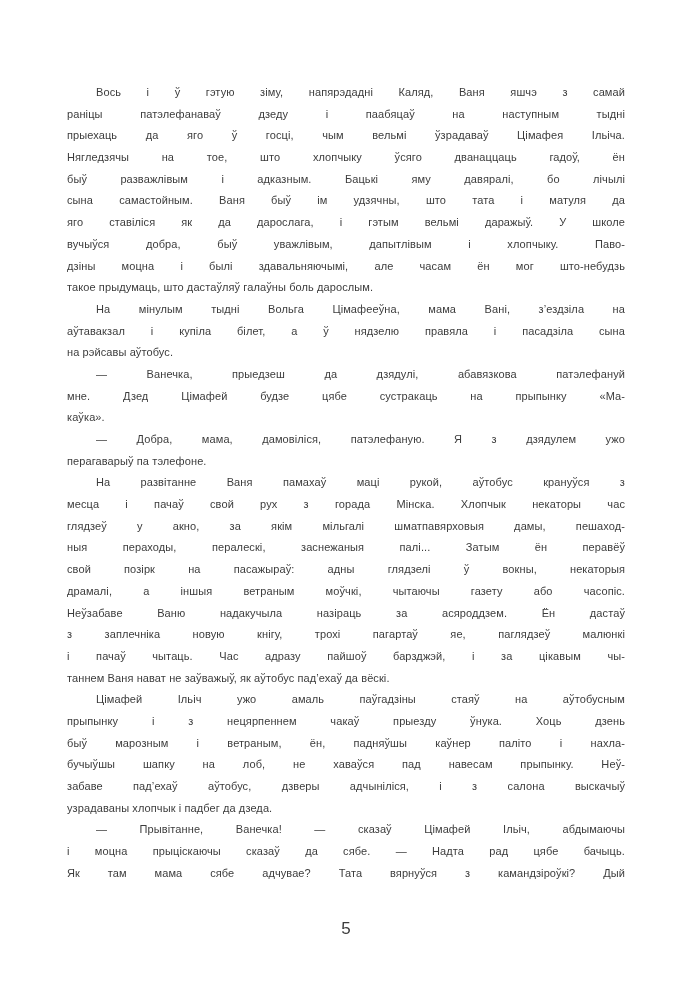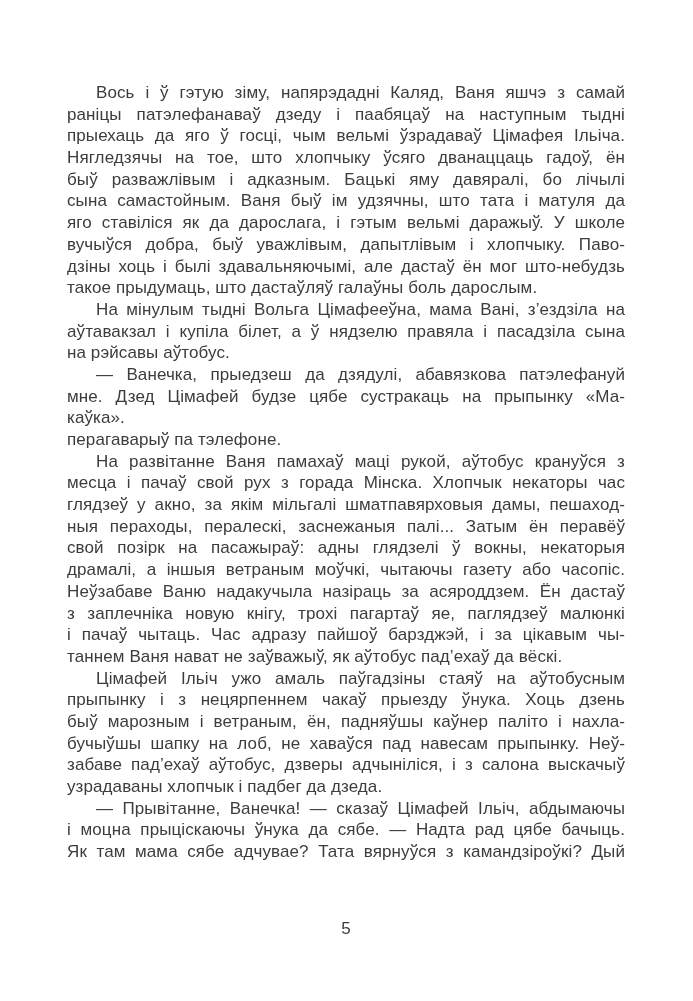--- a/index.html
+++ b/index.html
@@ -18,21 +18,21 @@
     position: absolute;
     inset: 0;
     background: #ffffff;
   }
   .text-block {
     position: absolute;
     left: 67px;
     top: 82px;
     width: 558px;
     color: #3c3c3c;
-    font-size: 17px;
+    font-size: 11px;
   }
   .paragraph {
     margin: 0;
     padding: 0;
   }
   .line {
     height: 21.7px;
     line-height: 21.7px;
     text-align: justify;
     text-align-last: justify;
@@ -62,34 +62,35 @@
   <div class="text-block" id="text-block">
       <div class="paragraph">
         <div class="line first">Вось і ў гэтую зіму, напярэдадні Каляд, Ваня яшчэ з самай</div>
         <div class="line">раніцы патэлефанаваў дзеду і паабяцаў на наступным тыдні</div>
         <div class="line">прыехаць да яго ў госці, чым вельмі ўзрадаваў Цімафея Ільіча.</div>
         <div class="line">Нягледзячы на тое, што хлопчыку ўсяго дванаццаць гадоў, ён</div>
         <div class="line">быў разважлівым і адказным. Бацькі яму давяралі, бо лічылі</div>
         <div class="line">сына самастойным. Ваня быў ім удзячны, што тата і матуля да</div>
         <div class="line">яго ставіліся як да дарослага, і гэтым вельмі даражыў. У школе</div>
         <div class="line">вучыўся добра, быў уважлівым, дапытлівым і хлопчыку. Паво-</div>
-        <div class="line">дзіны хоць і былі здавальняючымі, але дастаў ён мог што-небудзь</div>
+        <div class="line">дзіны моцна і былі здавальняючымі, але часам ён мог што-небудзь</div>
         <div class="line para-end">такое прыдумаць, што дастаўляў галаўны боль дарослым.</div>
       </div>
       <div class="paragraph">
         <div class="line first">На мінулым тыдні Вольга Цімафееўна, мама Вані, з’ездзіла на</div>
         <div class="line">аўтавакзал і купіла білет, а ў нядзелю правяла і пасадзіла сына</div>
         <div class="line para-end">на рэйсавы аўтобус.</div>
       </div>
       <div class="paragraph">
         <div class="line first">— Ванечка, прыедзеш да дзядулі, абавязкова патэлефануй</div>
         <div class="line">мне. Дзед Цімафей будзе цябе сустракаць на прыпынку «Ма-</div>
         <div class="line para-end">каўка».</div>
       </div>
       <div class="paragraph">
+        <div class="line first">— Добра, мама, дамовіліся, патэлефаную. Я з дзядулем ужо</div>
         <div class="line para-end">перагаварыў па тэлефоне.</div>
       </div>
       <div class="paragraph">
         <div class="line first">На развітанне Ваня памахаў маці рукой, аўтобус крануўся з</div>
         <div class="line">месца і пачаў свой рух з горада Мінска. Хлопчык некаторы час</div>
         <div class="line">глядзеў у акно, за якім мільгалі шматпавярховыя дамы, пешаход-</div>
         <div class="line">ныя пераходы, пералескі, заснежаныя палі... Затым ён перавёў</div>
         <div class="line">свой позірк на пасажыраў: адны глядзелі ў вокны, некаторыя</div>
         <div class="line">драмалі, а іншыя ветраным моўчкі, чытаючы газету або часопіс.</div>
         <div class="line">Неўзабаве Ваню надакучыла назіраць за асяроддзем. Ён дастаў</div>
@@ -100,18 +101,18 @@
       <div class="paragraph">
         <div class="line first">Цімафей Ільіч ужо амаль паўгадзіны стаяў на аўтобусным</div>
         <div class="line">прыпынку і з нецярпеннем чакаў прыезду ўнука. Хоць дзень</div>
         <div class="line">быў марозным і ветраным, ён, падняўшы каўнер паліто і нахла-</div>
         <div class="line">бучыўшы шапку на лоб, не хаваўся пад навесам прыпынку. Неў-</div>
         <div class="line">забаве пад’ехаў аўтобус, дзверы адчыніліся, і з салона выскачыў</div>
         <div class="line para-end">узрадаваны хлопчык і падбег да дзеда.</div>
       </div>
       <div class="paragraph">
         <div class="line first">— Прывітанне, Ванечка! — сказаў Цімафей Ільіч, абдымаючы</div>
-        <div class="line">і моцна прыціскаючы ўнука да сябе. — Надта рад цябе бачыць.</div>
+        <div class="line">і моцна прыціскаючы сказаў да сябе. — Надта рад цябе бачыць.</div>
         <div class="line">Як там мама сябе адчувае? Тата вярнуўся з камандзіроўкі? Дый</div>
       </div>
     </div>
   <div class="page-number">5</div>
 </div>
 
 </body></html>

